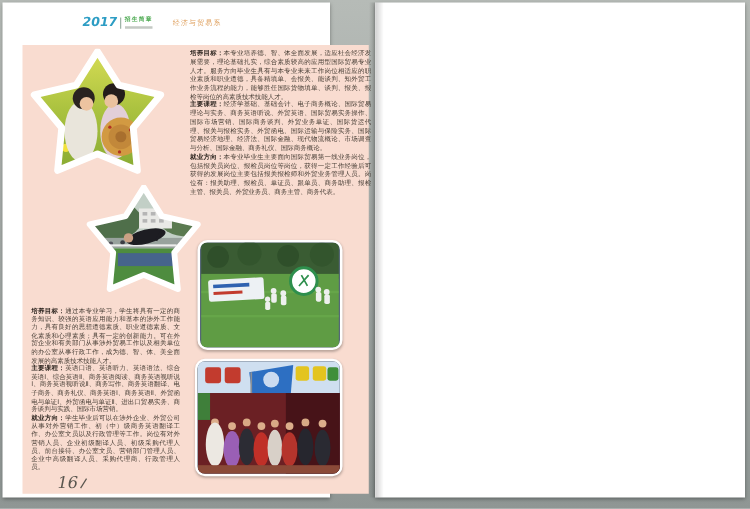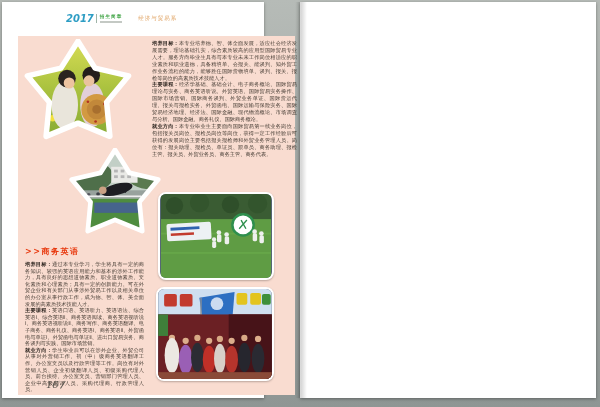--- a/index.html
+++ b/index.html
@@ -34,21 +34,21 @@
   .rectB { left:154px; top:285px; width:118px; height:94px; }
 
   .tcol { position:absolute; overflow:hidden; z-index:1; }
   .tcol h3 { font-size:8px; font-weight:bold; color:#e8380d; letter-spacing:1.5px; margin-bottom:4px; }
   .tcol p { font-size:5.2px; line-height:6.9px; color:#4a4038; text-align:justify; word-break:break-all; }
   .tcol p b { color:#2e2620; }
   .col-intl { left:150px; top:38px; width:145px; height:156px; }
   .col-bizen { left:23px; top:244px; width:119px; height:146px; }
   .col-bizen p { line-height:6.6px; }
 
-  .pnum { position:absolute; font-family:"DejaVu Serif", serif; font-style:italic; font-size:10px; color:#5a564f; z-index:3; }
+  .pnum { position:absolute; font-family:"DejaVu Serif", serif; font-style:italic; font-size:13px; color:#5a564f; z-index:3; }
   .pnum .slash { display:inline-block; width:9px; height:1px; background:#5a564f; transform:rotate(-58deg) translate(2px,-2px); }
   .pnum16 { left:44px; top:377px; }
 </style>
 </head>
 <body>
 
 <div class="spread">
 
   <div class="page page-left">
 
@@ -211,21 +211,20 @@
       </svg>
     </div>
 
     <div class="tcol col-intl">
       <p><b>培养目标：</b><span>本专业培养德、智、体全面发展，适应社会经济发展需要，理论基础扎实，综合素质较高的应用型国际贸易专业人才。服务方向毕业生具有与本专业未来工作岗位相适应的职业素质和职业道德，具备精填单、会报关、能谈判、知外贸工作业务流程的能力，能够胜任国际货物填单、谈判、报关、报检等岗位的高素质技术技能人才。</span></p>
       <p><b>主要课程：</b><span>经济学基础、基础会计、电子商务概论、国际贸易理论与实务、商务英语听说、外贸英语、国际贸易实务操作、国际市场营销、国际商务谈判、外贸业务单证、国际货运代理、报关与报检实务、外贸函电、国际运输与保险实务、国际贸易经济地理、经济法、国际金融、现代物流概论、市场调查与分析、国际金融、商务礼仪、国际商务概论。</span></p>
       <p><b>就业方向：</b><span>本专业毕业生主要面向国际贸易第一线业务岗位，包括报关员岗位、报检员岗位等岗位，获得一定工作经验后可获得的发展岗位主要包括报关报检师和外贸业务管理人员。岗位有：报关助理、报检员、单证员、跟单员、商务助理、报检主管、报关员、外贸业务员、商务主管、商务代表。</span></p>
     </div>
 
     <div class="tcol col-bizen">
-      <h3>&gt;&gt;商务英语</h3>
       <p><b>培养目标：</b><span>通过本专业学习，学生将具有一定的商务知识、较强的英语应用能力和基本的涉外工作能力，具有良好的思想道德素质、职业道德素质、文化素质和心理素质；具有一定的创新能力。可在外贸企业和有关部门从事涉外贸易工作以及相关单位的办公室从事行政工作，成为德、智、体、美全面发展的高素质技术技能人才。</span></p>
       <p><b>主要课程：</b><span>英语口语、英语听力、英语语法、综合英语Ⅰ、综合英语Ⅱ、商务英语阅读、商务英语视听说Ⅰ、商务英语视听说Ⅱ、商务写作、商务英语翻译、电子商务、商务礼仪、商务英语Ⅰ、商务英语Ⅱ、外贸函电与单证Ⅰ、外贸函电与单证Ⅱ、进出口贸易实务、商务谈判与实践、国际市场营销。</span></p>
       <p><b>就业方向：</b><span>学生毕业后可以在涉外企业、外贸公司从事对外营销工作、初（中）级商务英语翻译工作、办公室文员以及行政管理等工作。岗位有对外营销人员、企业初级翻译人员、初级采购代理人员、前台接待、办公室文员、营销部门管理人员、企业中高级翻译人员、采购代理商、行政管理人员。</span></p>
     </div>
 
     <div class="pnum pnum16"><span>16</span><span class="slash"></span></div>
   </div>
 
   <div class="page page-right">
 

